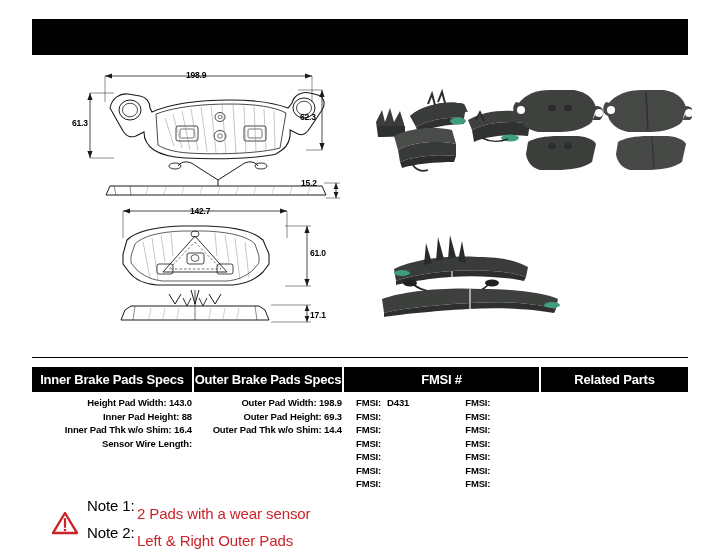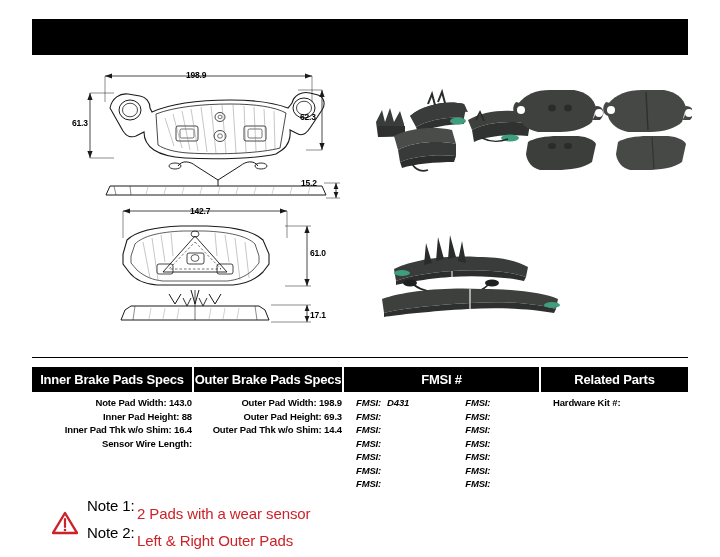--- a/index.html
+++ b/index.html
@@ -111,21 +111,21 @@
     display: flex;
     gap: 44px;
   }
   .fmsi-col {
     font-size: 9.5px;
     font-weight: bold;
     line-height: 13.5px;
     letter-spacing: -0.15px;
     padding-left: 12px;
   }
-  .fmsi-col .row { white-space: nowrap; font-style: italic; }
+  .fmsi-col .row { white-space: nowrap; }
   .fmsi-col .row .val { padding-left: 6px; }
 
   #related-list {
     position: absolute;
     left: 509px;
     top: 36px;
     width: 147px;
     font-size: 9.5px;
     font-weight: bold;
     line-height: 13.5px;
@@ -465,21 +465,21 @@
 <div id="spec-table">
   <div id="table-top-rule"></div>
 
   <div class="col-head" id="head-inner">Inner Brake Pads Specs</div>
   <div class="col-head" id="head-fmsi">FMSI #</div>
   <div class="col-head" id="head-outer">Outer Brake Pads Specs</div>
   <div class="col-head" id="head-rel">Related Parts</div>
 
   <div class="spec-list" id="list-inner">
     <div class="row">
-      <span>Note Pad Width:</span>
+      <span>Height Pad Width:</span>
       <span>143.0</span>
     </div>
     <div class="row">
       <span>Inner Pad Height:</span>
       <span>88</span>
     </div>
     <div class="row">
       <span>Inner Pad Thk w/o Shim:</span>
       <span>16.4</span>
     </div>
@@ -546,25 +546,20 @@
       </div>
       <div class="row">
         <span>FMSI:</span><span class="val"></span>
       </div>
       <div class="row">
         <span>FMSI:</span><span class="val"></span>
       </div>
     </div>
   </div>
 
-  <div id="related-list">
-    <div class="row">
-      <span>Hardware Kit #:</span><span></span>
-    </div>
-  </div>
 </div>
 
 <div id="notes">
   <svg id="warning-icon" width="26" height="24" viewBox="0 0 26 24">
     <path d="M13 2 L 25 22 L 1 22 Z" fill="none" stroke="#cc2229" stroke-width="2.4" stroke-linejoin="round"></path>
     <path d="M13 8 L 13 16" stroke="#cc2229" stroke-width="2.2" stroke-linecap="round"></path>
     <circle cx="13" cy="19" r="1.3" fill="#cc2229"></circle>
   </svg>
   <div class="note-rows">
     <div class="note-row">

